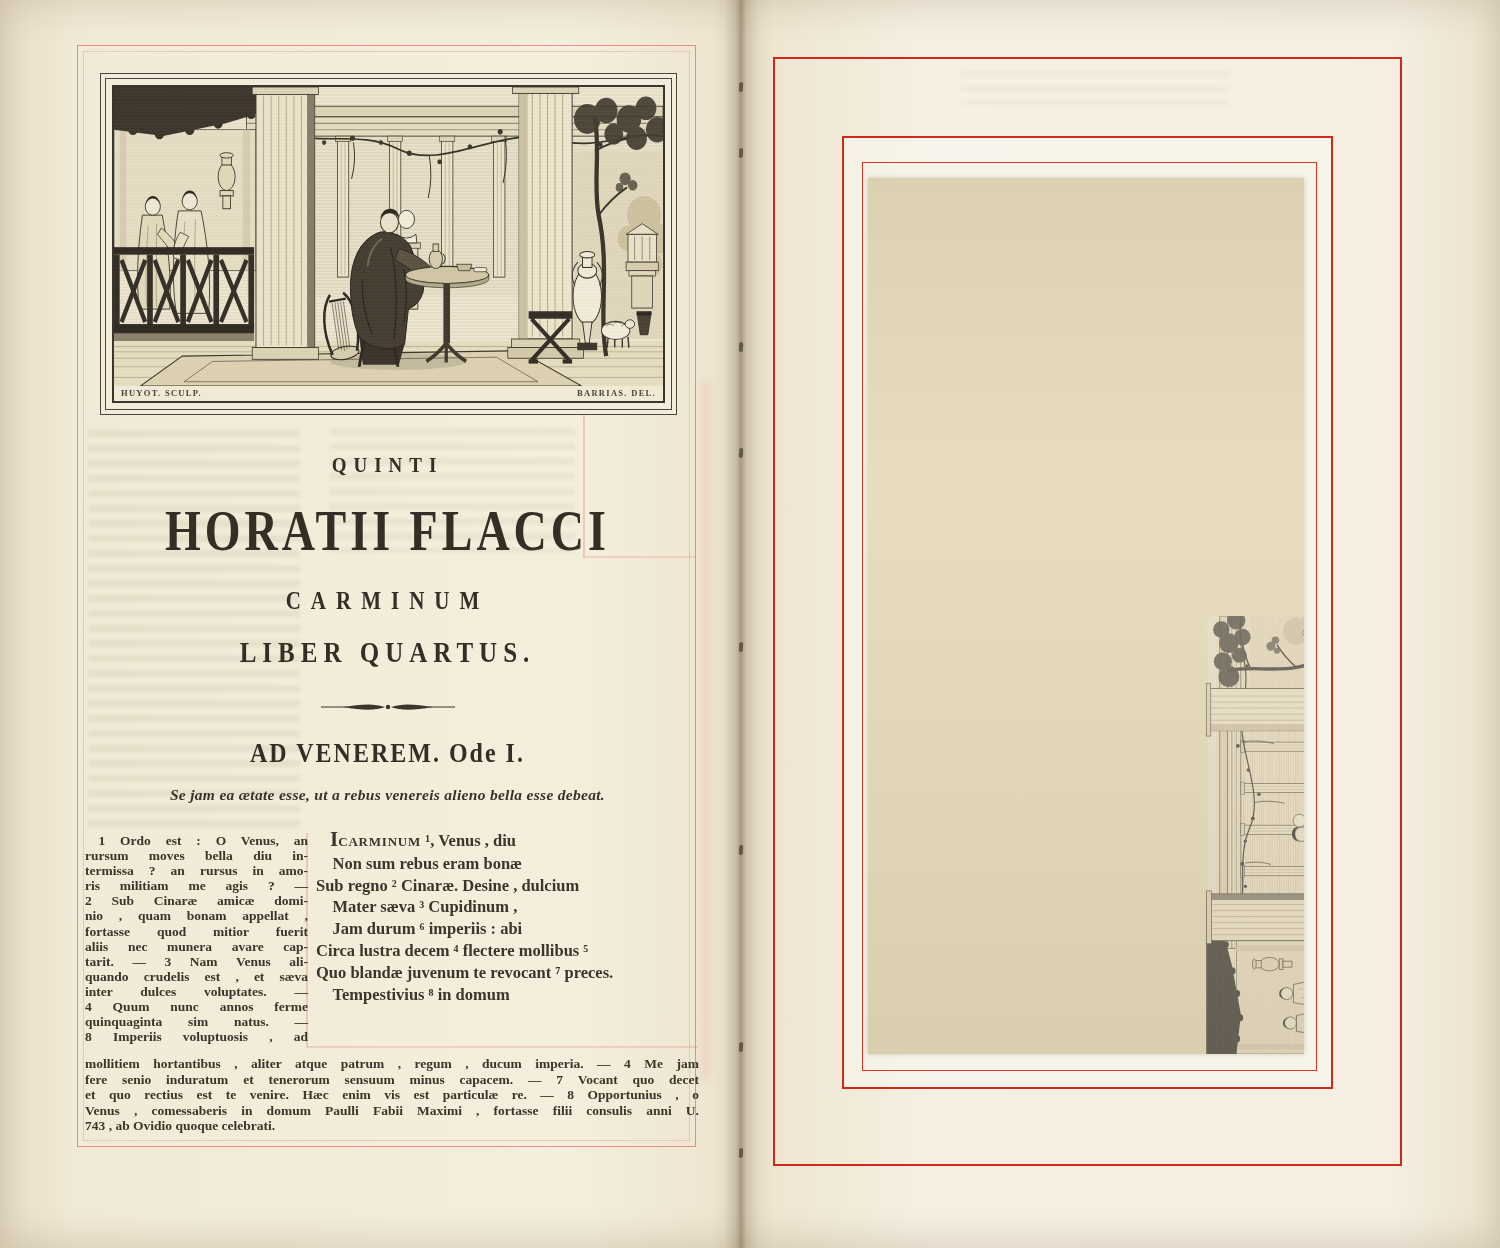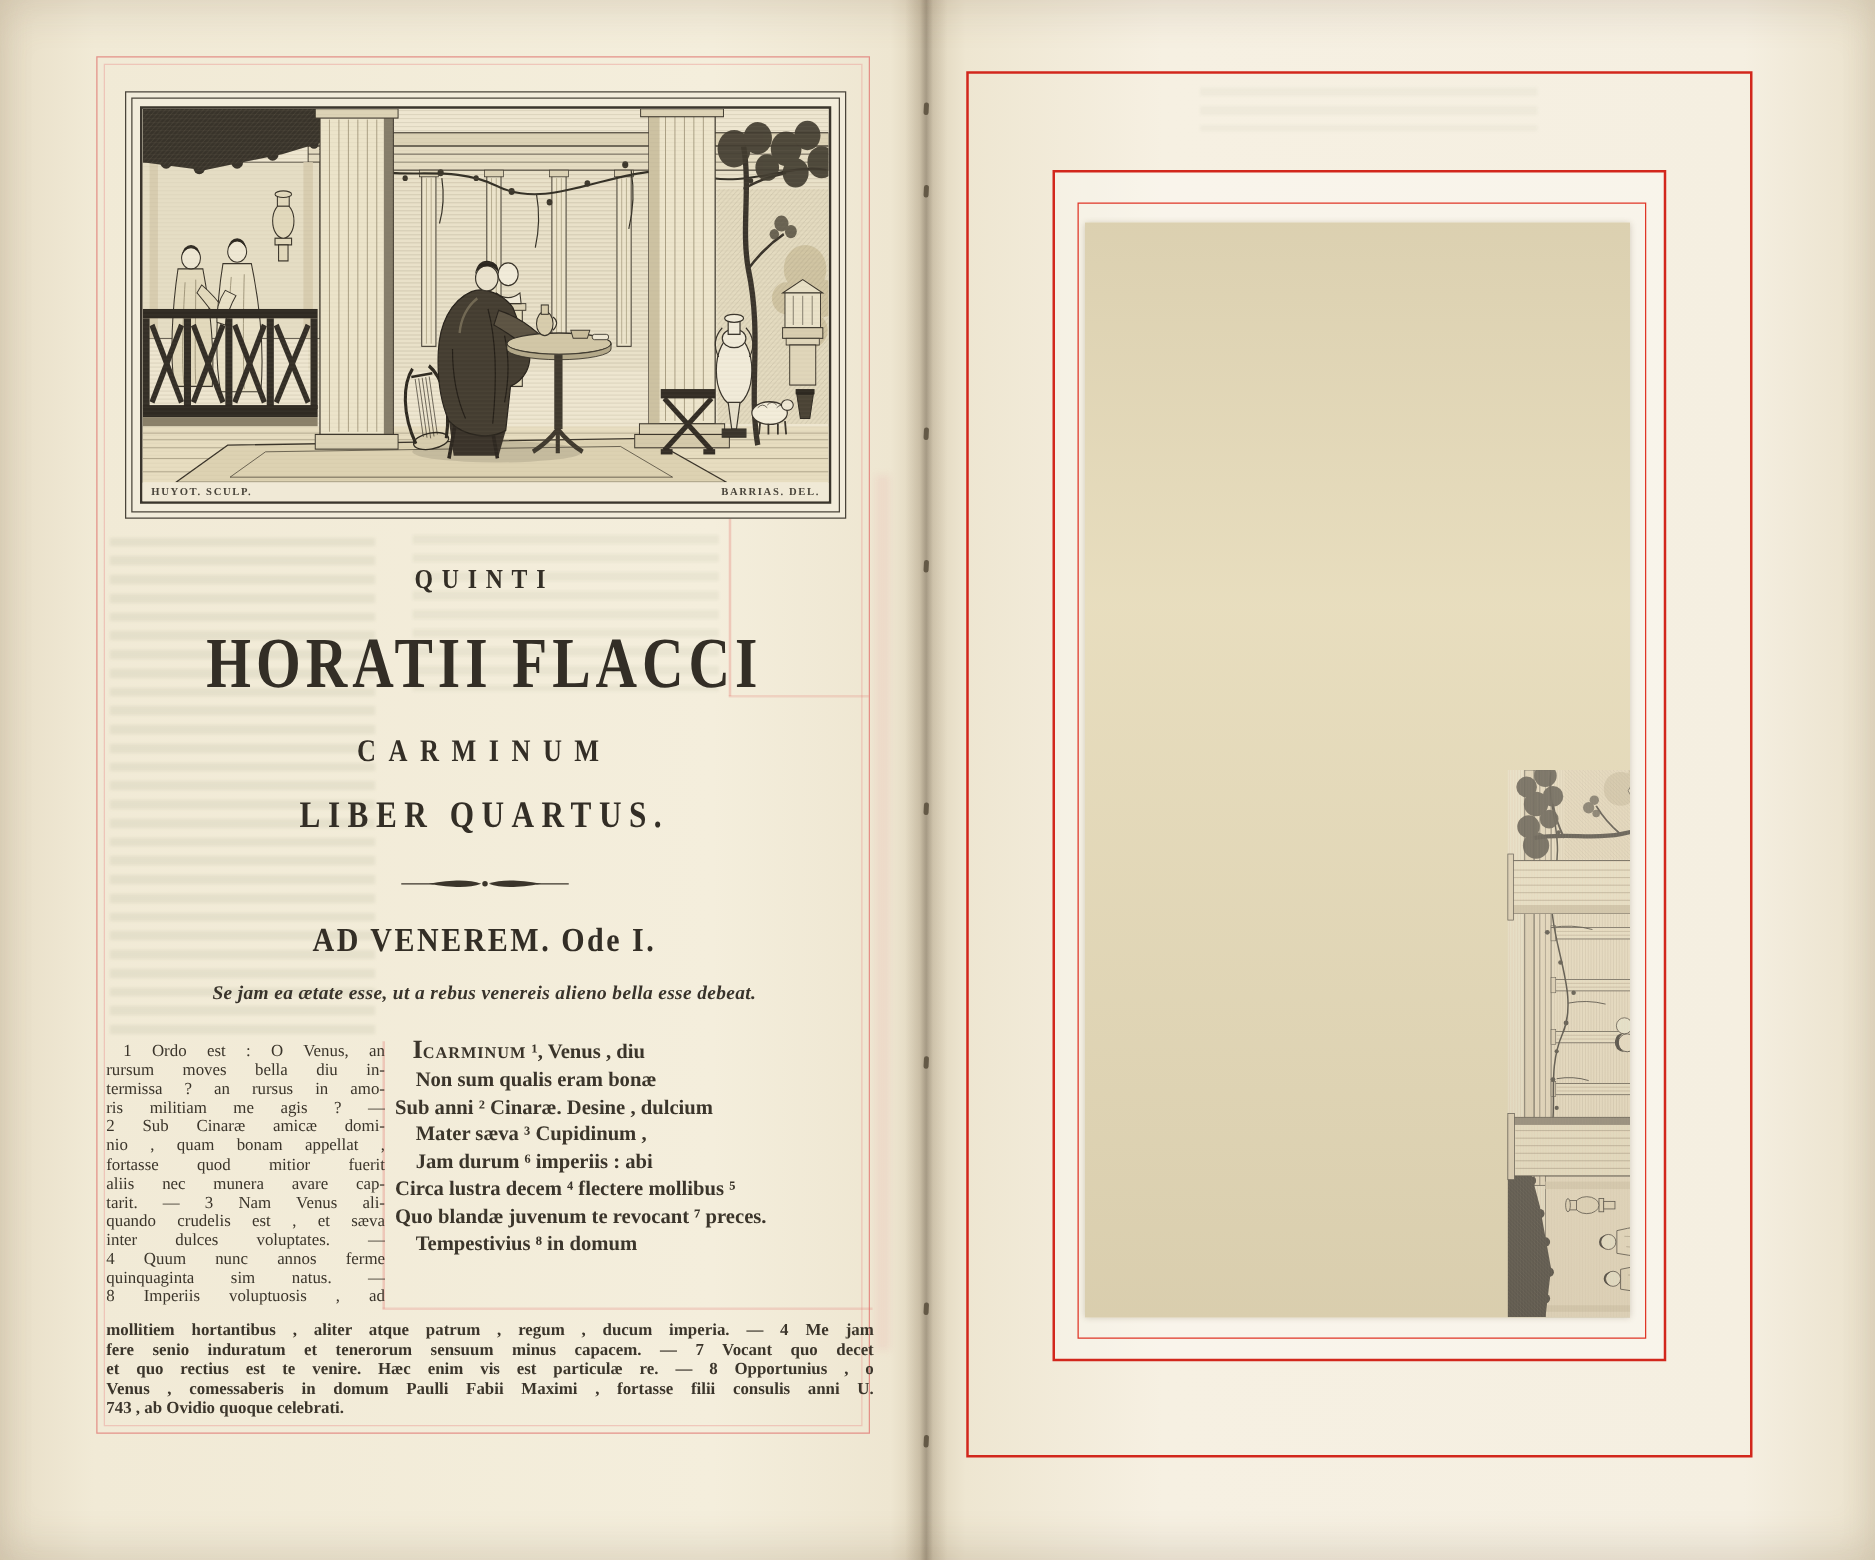--- a/index.html
+++ b/index.html
@@ -56,21 +56,21 @@
   #t-kicker{top:452px;font-size:19px;letter-spacing:7px;transform:scaleY(1.15);}
   #t-author{top:497px;font-size:46px;letter-spacing:4px;transform:scaleY(1.25);}
   #t-collection{top:586px;font-size:21px;letter-spacing:10px;transform:scaleY(1.2);}
   #t-book{top:636px;font-size:25px;letter-spacing:6px;transform:scaleY(1.2);}
   .divider-wrap{position:absolute;left:85px;top:700px;width:605px;text-align:center;}
   #ode-title{top:738px;font-size:24px;letter-spacing:2px;transform:scaleY(1.12);}
   #argument{top:786px;font-size:15.5px;font-weight:bold;font-style:italic;letter-spacing:.3px;color:#38332b;}
 
   
   .commentary{position:absolute;left:85px;top:833px;width:223px;color:#3b352b;}
-  .c-line{font-size:13.5px;line-height:15.1px;font-weight:normal;
+  .c-line{font-size:13.5px;line-height:15.1px;font-weight:bold;
     text-align:justify;text-align-last:justify;}
   .poem{position:absolute;left:316px;top:829px;width:392px;color:#3b352b;}
   .p-line{font-size:16.5px;line-height:21.8px;font-weight:bold;white-space:nowrap;}
   .p-first{padding-left:14px;}
   .p-first .lead{font-size:21px;}
   .p-first .sc{font-size:13px;letter-spacing:.8px;}
   .footnotes{position:absolute;left:85px;top:1056px;width:614px;color:#3b352b;}
   .f-line{font-size:13.5px;line-height:15.6px;font-weight:bold;
     text-align:justify;text-align-last:justify;}
   .f-line:last-child{text-align-last:left;}
@@ -436,22 +436,22 @@
         <div class="c-line">quando crudelis est , et sæva</div>
         <div class="c-line">inter dulces voluptates. —</div>
         <div class="c-line">4 Quum nunc annos ferme</div>
         <div class="c-line">quinquaginta sim natus. —</div>
         <div class="c-line">8 Imperiis voluptuosis , ad</div>
       </div>
 
     <div class="poem">
       <div class="p-line p-first"><span class="lead">I</span><span class="sc">CARMINUM</span><span> ¹, Venus , diu</span></div>
       <div>
-          <div class="p-line"> Non sum qualis eram bonæ</div>
-          <div class="p-line">Sub anni ² Cinaræ. Desine , dulcium</div>
+          <div class="p-line"> Non sum rebus eram bonæ</div>
+          <div class="p-line">Sub regno ² Cinaræ. Desine , dulcium</div>
           <div class="p-line"> Mater sæva ³ Cupidinum ,</div>
           <div class="p-line"> Jam durum ⁶ imperiis : abi</div>
           <div class="p-line">Circa lustra decem ⁴ flectere mollibus ⁵</div>
           <div class="p-line">Quo blandæ juvenum te revocant ⁷ preces.</div>
           <div class="p-line"> Tempestivius ⁸ in domum</div>
         </div>
     </div>
 
     <div class="footnotes">
         <div class="f-line">mollitiem hortantibus , aliter atque patrum , regum , ducum imperia. — 4 Me jam</div>

